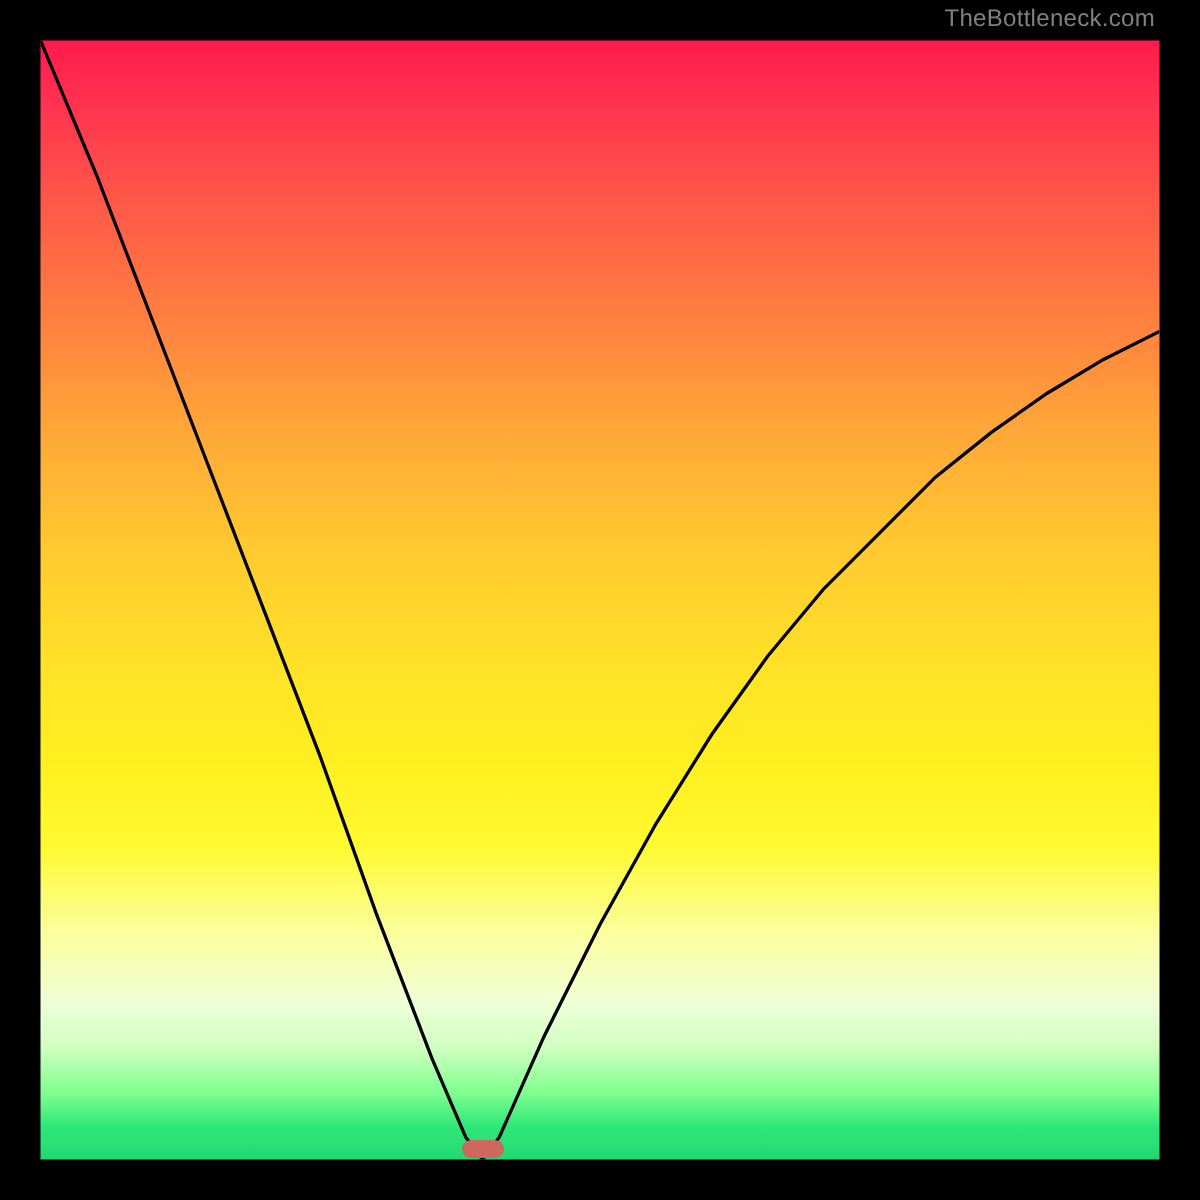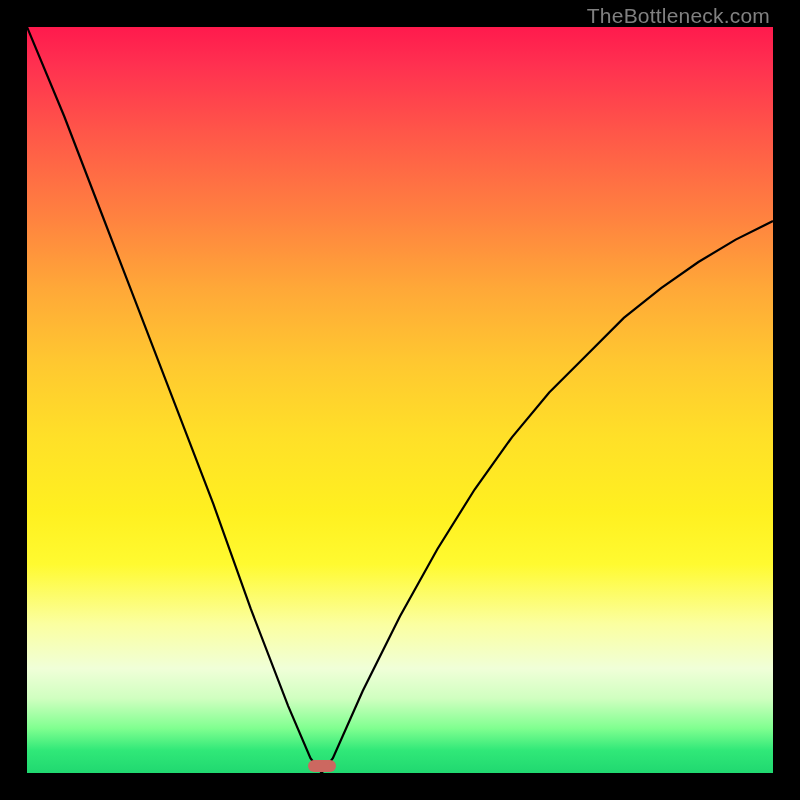--- a/index.html
+++ b/index.html
@@ -39,21 +39,21 @@
       #80ff90 94%,
       #30e878 97%,
       #20d870 100%
     );
   }
   .watermark {
     position: absolute;
     top: 4px;
     right: 30px;
     color: #808080;
-    font-size: 21px;
+    font-size: 16px;
     font-family: Arial, sans-serif;
     letter-spacing: 0.2px;
     z-index: 10;
   }
   svg.curve {
     position: absolute;
     left: 0;
     top: 0;
     width: 746px;
     height: 746px;

